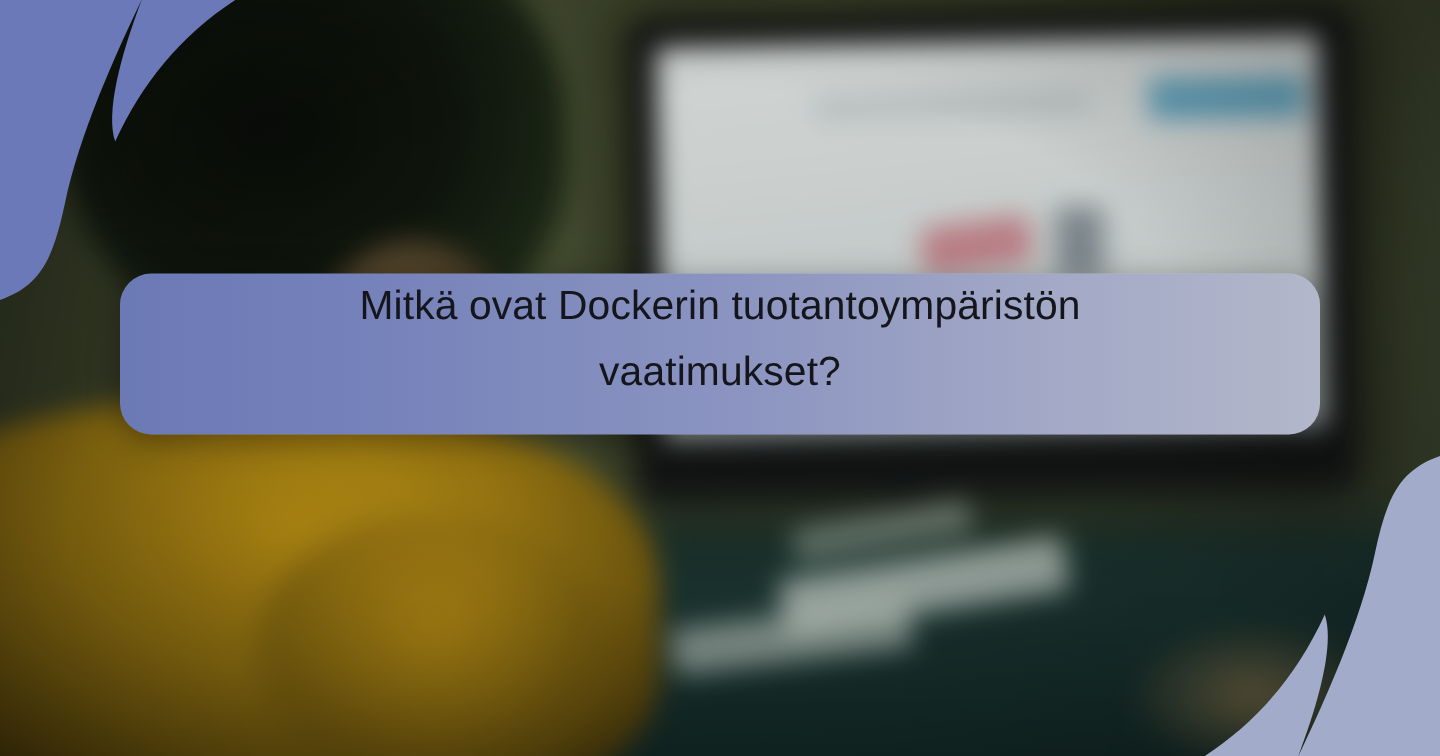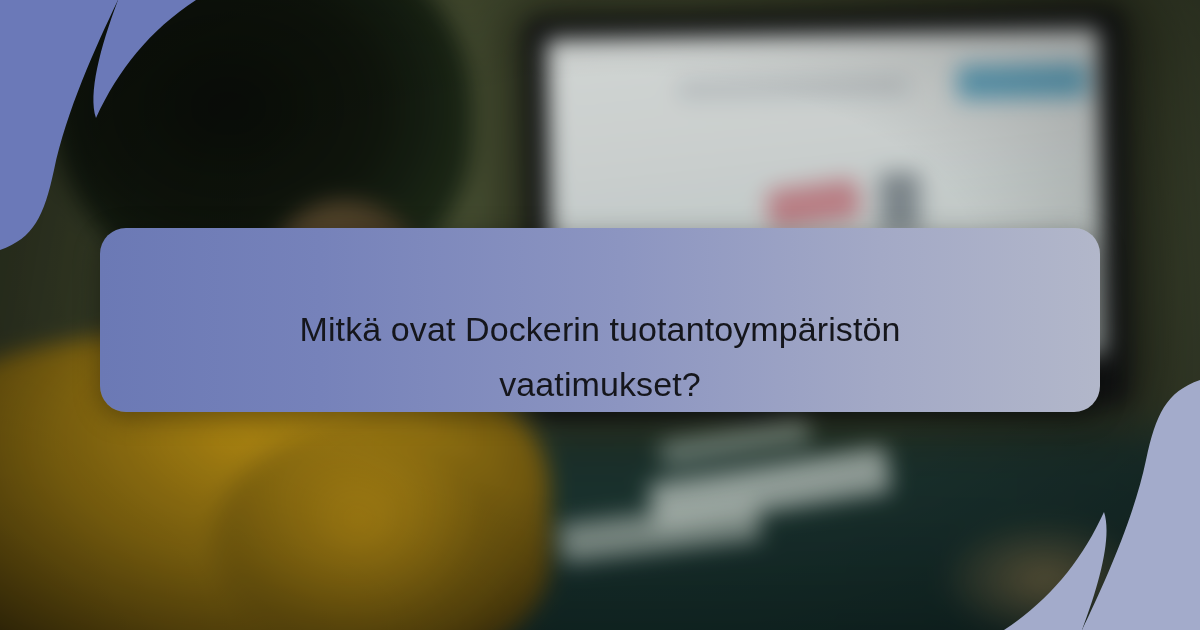--- a/index.html
+++ b/index.html
@@ -234,26 +234,26 @@
   }
   .corner-tl { left: 0; top: 0; }
   .corner-br { right: 0; bottom: 0; transform: rotate(180deg); }
 
   
   .caption-box {
     position: absolute;
     left: 100px;
     top: 228px;
     width: 1000px;
-    height: 184px;
+    height: 134px;
     border-radius: 26px;
     background: linear-gradient(90deg, #6b79b5 0%, #7682ba 22%, #8c95c1 52%, #a3a9c6 78%, #b2b7ca 100%);
     box-shadow: 0 6px 26px rgba(0,0,0,0.34);
     display: flex;
-    align-items: flex-end;
+    align-items: flex-start;
     justify-content: center;
     box-sizing: border-box;
     padding: 0 54px;
   }
   .caption-text {
     font-size: 34px;
     line-height: 1.62;
     color: #15161c;
     text-align: center;
     font-weight: 400;

